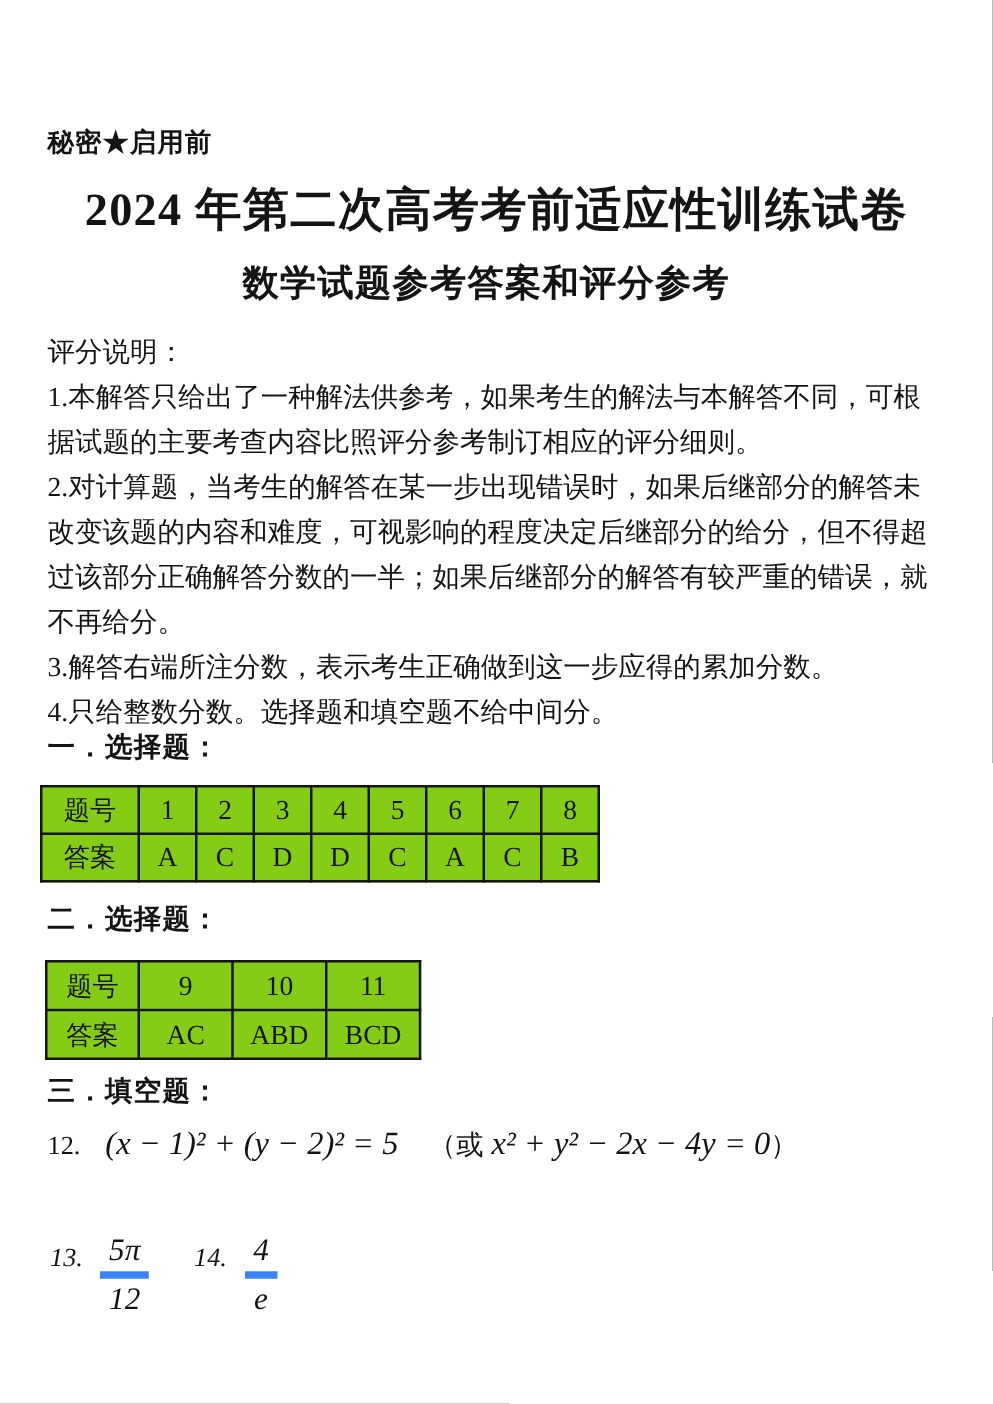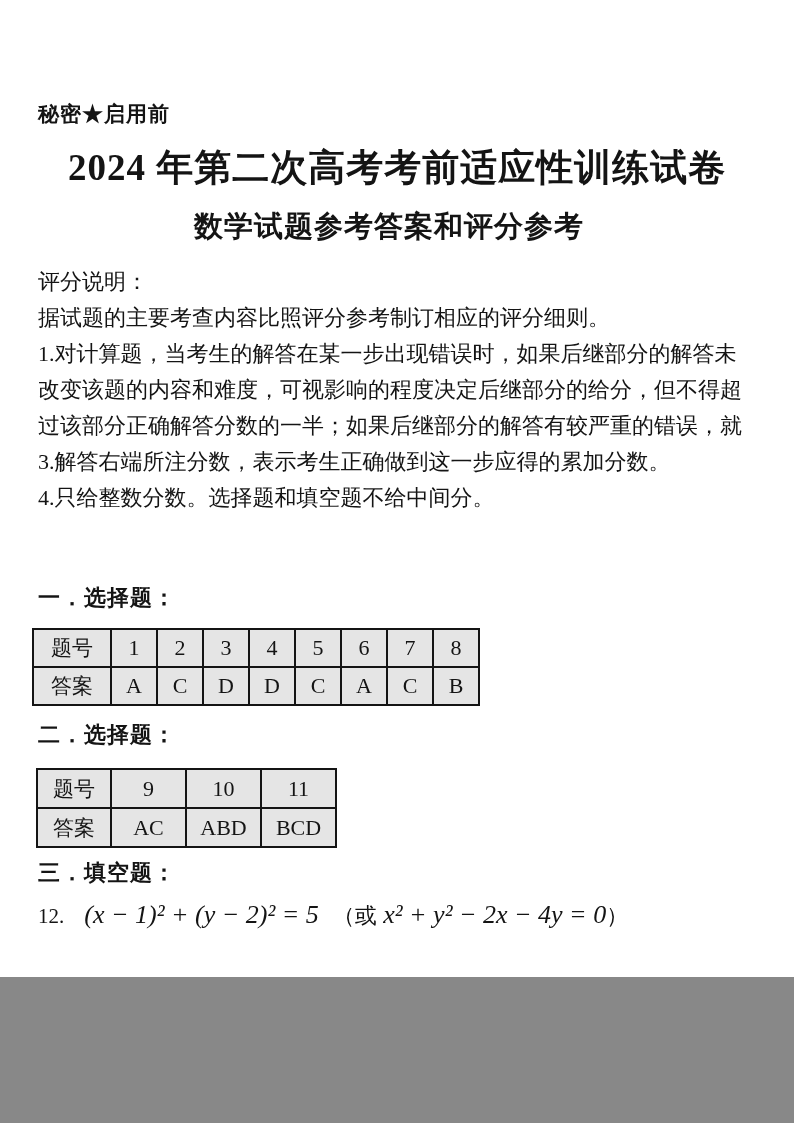--- a/index.html
+++ b/index.html
@@ -1,18 +1,18 @@
 <!DOCTYPE html>
 <html><head>
 <meta charset="utf-8">
 <style>
   html,body { margin:0; padding:0; background:#888; }
   .page {
     position:relative;
-    width:794px; height:977px;
+    width:794px; height:1123px;
     margin:0 auto;
     background:#ffffff;
     color:#141414;
     font-family:"Liberation Serif","DejaVu Serif",serif;
     overflow:hidden;
   }
   .abs { position:absolute; }
 
   .secret {
     left:38px; top:100px;
@@ -37,71 +37,73 @@
 
   .sec-heading {
     left:38px;
     font-size:22px; font-weight:700;
     letter-spacing:1px; white-space:nowrap;
   }
   .h1 { top:583px; }
   .h2 { top:720px; }
   .h3 { top:858px; }
 
-  table.ans { border-collapse:collapse; background:#e5e5e5; }
+  table.ans { border-collapse:collapse; background:#84cc16; }
   table.ans td {
     border:2.5px solid #141414;
     text-align:center; vertical-align:middle;
     padding:0; font-size:22px;
   }
   .t1 { left:32px; top:628px; }
   .t1 td { height:36px; }
   .t1 td.hdr { width:76px; font-size:21px; }
   .t1 td.c  { width:44px; }
 
   .t2 { left:36px; top:768px; }
   .t2 td { height:37px; }
   .t2 td.hdr { width:72px; font-size:21px; }
   .t2 td.c  { width:73px; }
 
   .item12 { left:38px; top:900px; white-space:nowrap; }
   .item12 .qlabel { font-size:21px; margin-right:16px; }
   .math { font-size:26px; font-style:italic; }
   .cjk-inline { font-size:22px; font-style:normal; }
-  .alt-group { margin-left:10px; }
+  .alt-group { margin-left:20px; }
 
   .fill-row { left:40px; top:958px; display:flex; align-items:center;font-style:italic; }
   .fill-row .qlabel { font-size:21px; }
   .frac {
     display:inline-block; text-align:center;
     font-size:25px; vertical-align:middle;
     margin-left:14px;
     margin-top:28px;
   }
   .frac .num { display:block; line-height:29px; padding:0 7px 2px; }
-  .frac .den { display:block; line-height:29px; padding:2px 7px 0; border-top:4px solid #3b82f6; }
+  .frac .den { display:block; line-height:29px; padding:2px 7px 0; border-top:6px solid #3b82f6; }
   .q14-label { margin-left:36px; }
 </style>
 </head>
 <body>
 
 <div class="page">
 
   <div class="abs secret">秘密★启用前</div>
 
   <div class="abs title1">2024 年第二次高考考前适应性训练试卷</div>
 
   <div class="abs title2">数学试题参考答案和评分参考</div>
 
   <div class="abs notes">
     <div class="line">评分说明：</div>
+    <div class="line">1.本解答只给出了一种解法供参考，如果考生的解法与本解答不同，可根</div>
     <div class="line">据试题的主要考查内容比照评分参考制订相应的评分细则。</div>
-    <div class="line">1.对计算题，当考生的解答在某一步出现错误时，如果后继部分的解答未</div>
+    <div class="line">2.对计算题，当考生的解答在某一步出现错误时，如果后继部分的解答未</div>
     <div class="line">改变该题的内容和难度，可视影响的程度决定后继部分的给分，但不得超</div>
     <div class="line">过该部分正确解答分数的一半；如果后继部分的解答有较严重的错误，就</div>
+    <div class="line">不再给分。</div>
     <div class="line">3.解答右端所注分数，表示考生正确做到这一步应得的累加分数。</div>
     <div class="line">4.只给整数分数。选择题和填空题不给中间分。</div>
   </div>
 
   <div class="abs sec-heading h1">一．选择题：</div>
 
   <table class="abs ans t1">
     <tbody>
         <tr>
       <td class="hdr">题号</td>

